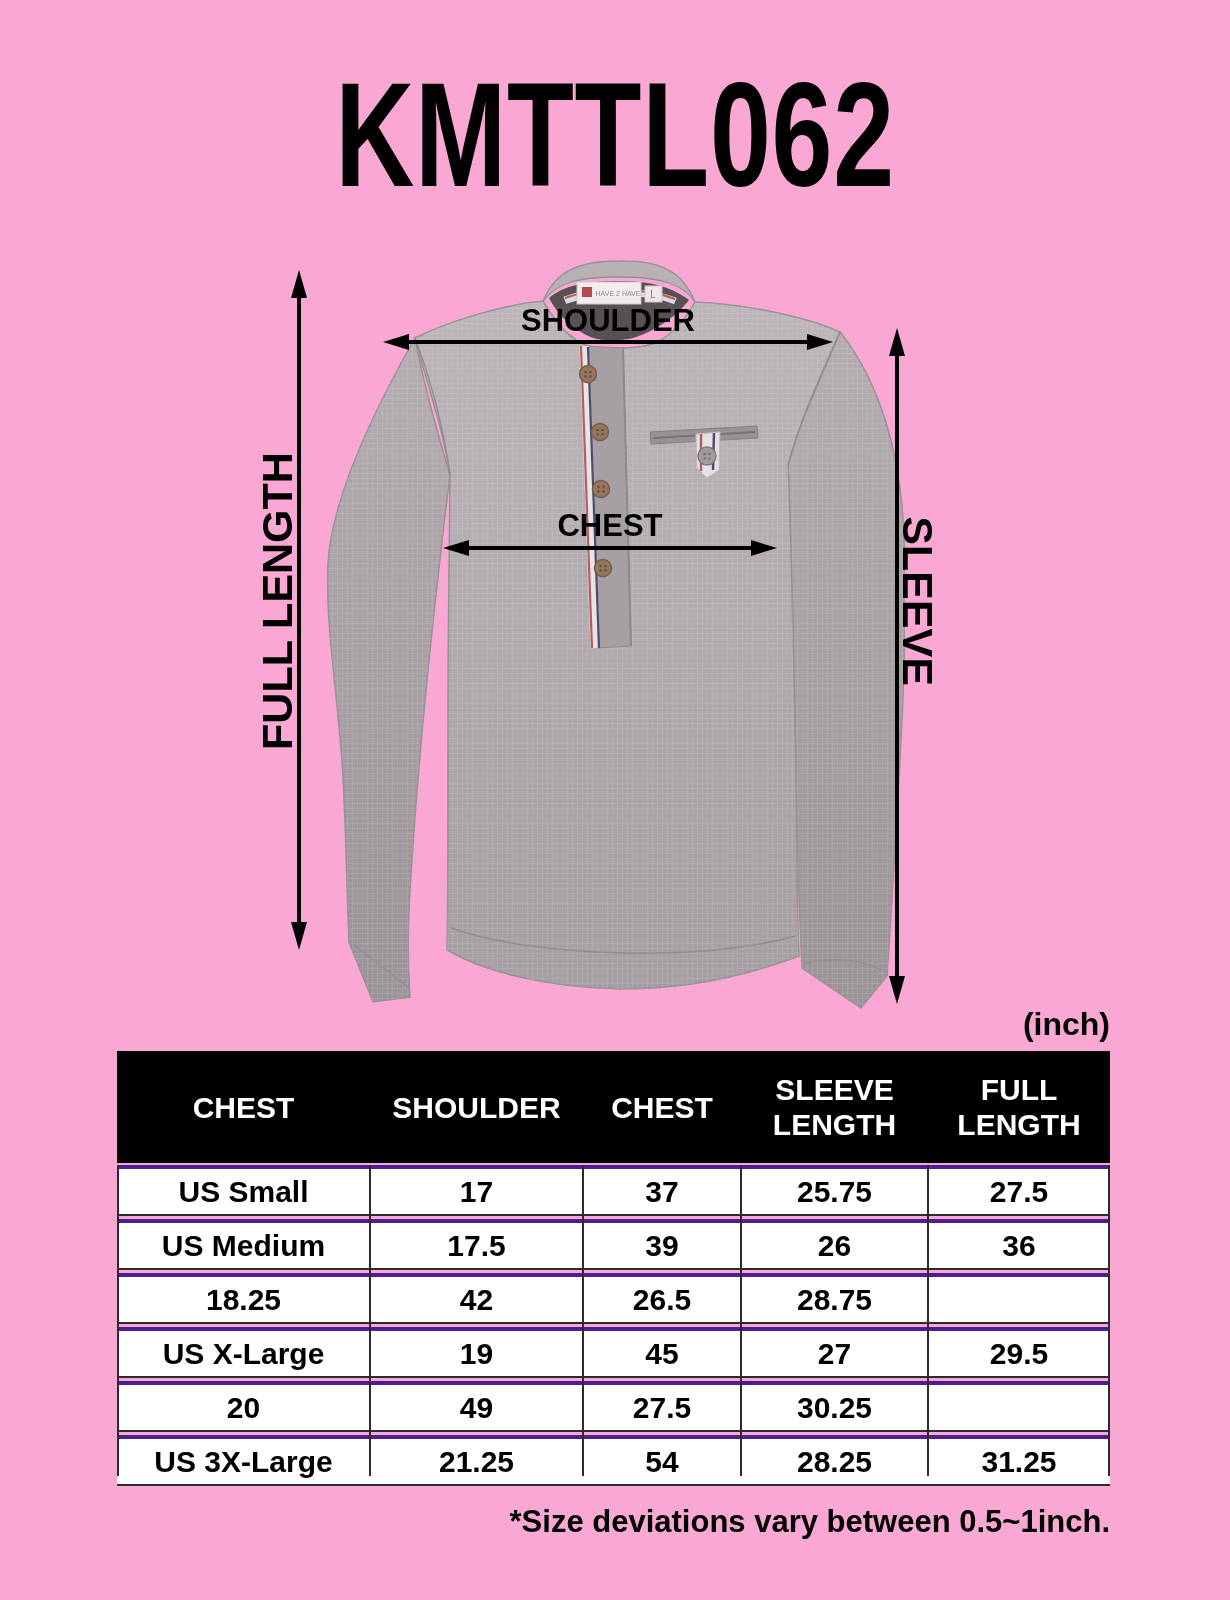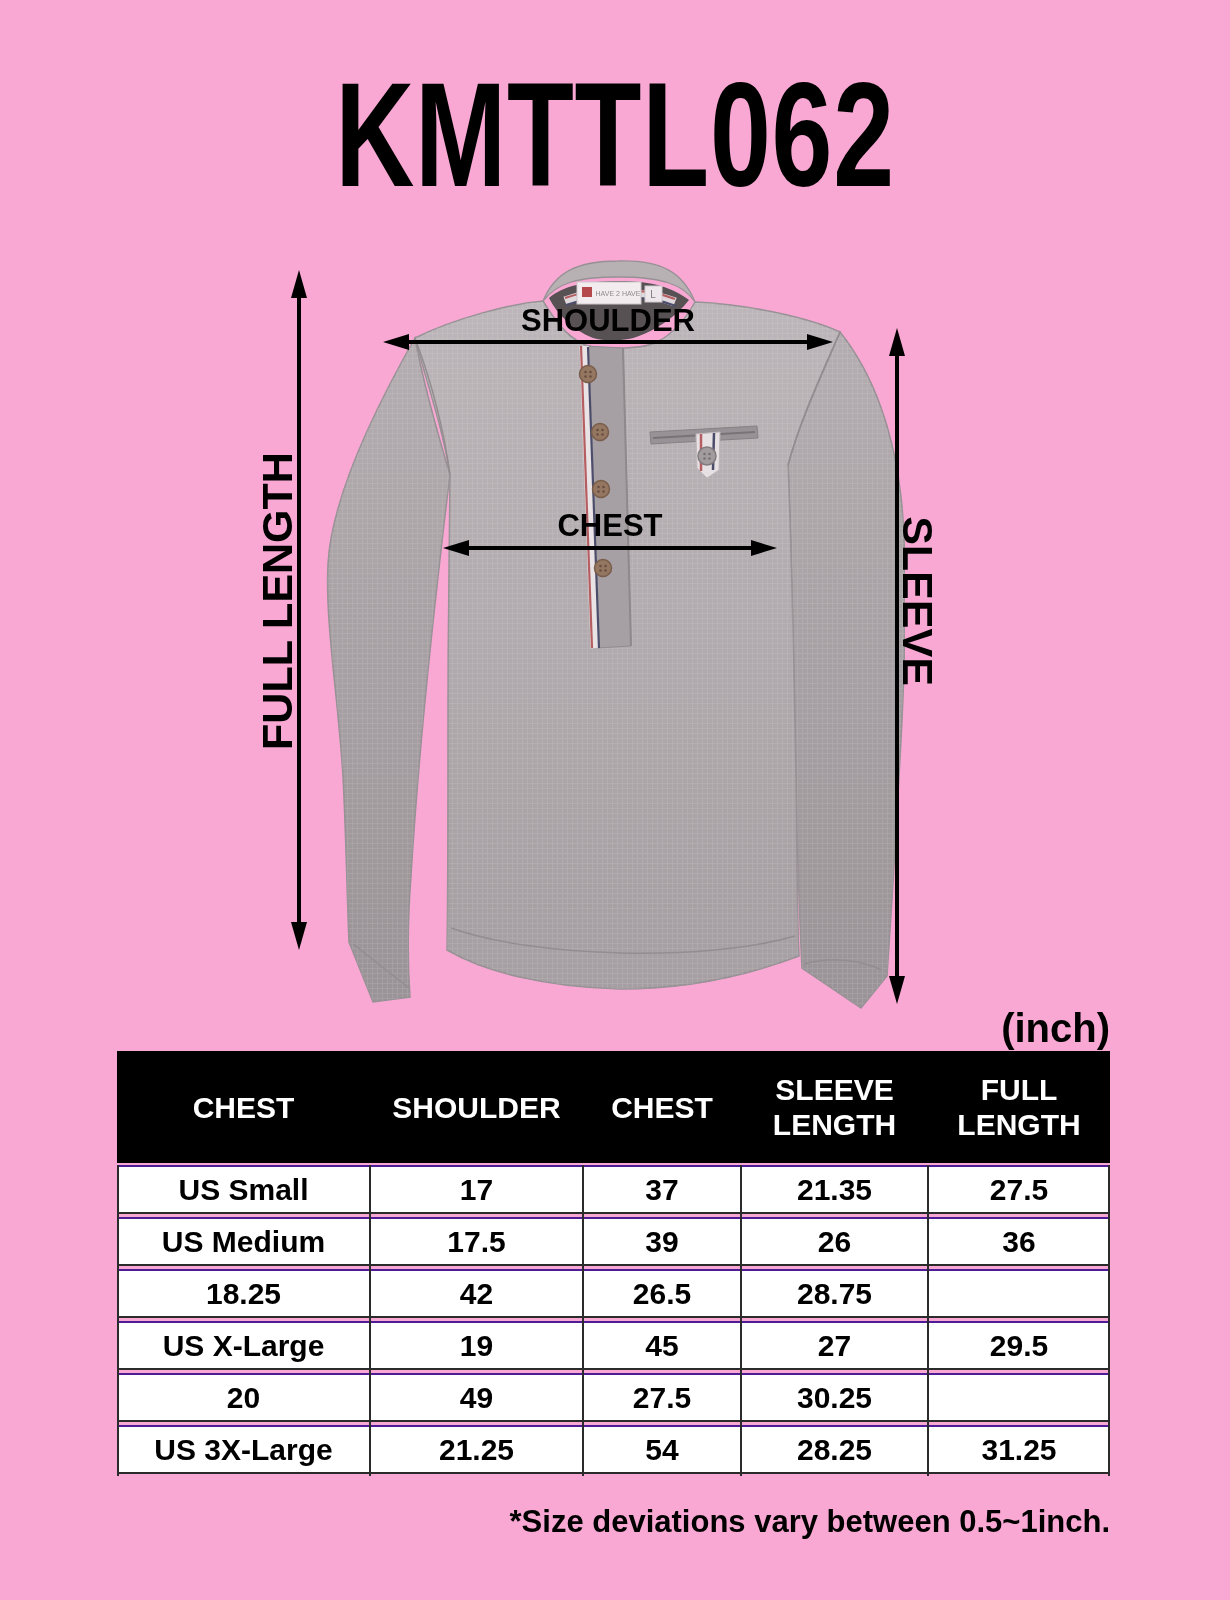--- a/index.html
+++ b/index.html
@@ -16,33 +16,33 @@
   .arrow{position:absolute;}
   .dim-label{position:absolute;font-weight:bold;color:#000;}
   .lbl-shoulder{left:383px;top:303px;width:450px;text-align:center;font-size:31px;}
   .lbl-chest{left:443px;top:508px;width:334px;text-align:center;font-size:31px;}
   .lbl-vert{white-space:nowrap;font-size:43px;}
   .lbl-full-length{left:277px;top:601px;transform:translate(-50%,-50%) rotate(-90deg);}
   .lbl-sleeve{left:917px;top:601px;transform:translate(-50%,-50%) rotate(90deg);}
 
   
   .unit-label{position:absolute;left:117px;top:1006px;width:993px;text-align:right;
-              font-size:40px;font-weight:bold;}
+              font-size:32px;font-weight:bold;}
   .footnote{position:absolute;left:117px;top:1504px;width:993px;text-align:right;
             font-size:31px;font-weight:bold;}
 
   
   .size-table{position:absolute;left:117px;top:1051px;width:993px;}
   .st-header{display:grid;grid-template-columns:253px 213px 158px 187px 182px;
              height:112px;background:#000;color:#fff;align-items:center;}
   .st-header .hcell{text-align:center;font-weight:bold;font-size:30px;line-height:35px;
                     padding:0 14px;}
   .st-body{position:relative;margin-top:2px;}
   .st-row{display:grid;grid-template-columns:253px 213px 158px 187px 182px;
-          height:45px;border-top:2px solid #4c1d95;border-bottom:2px solid #2b2b2b;
+          height:45px;border-top:4px solid #4c1d95;border-bottom:2px solid #2b2b2b;
           margin-bottom:3px;align-items:center;background:#fff;}
   .st-row:last-child{margin-bottom:0;}
   .st-row .cell{text-align:center;font-weight:bold;font-size:30px;}
   .st-vlines{position:absolute;left:0;top:0;height:311px;width:993px;pointer-events:none;}
   .st-vlines div{position:absolute;top:0;height:311px;width:2px;background:#2b2b2b;}
 </style>
 </head>
 <body>
 
 <div class="page">
@@ -200,21 +200,21 @@
       <div class="hcell">SHOULDER</div>
       <div class="hcell">CHEST</div>
       <div class="hcell">SLEEVE LENGTH</div>
       <div class="hcell">FULL LENGTH</div>
     </div>
     <div class="st-body">
       <div class="st-row">
         <div class="cell">US Small</div>
         <div class="cell">17</div>
         <div class="cell">37</div>
-        <div class="cell">21.35</div>
+        <div class="cell">25.75</div>
         <div class="cell">27.5</div>
       </div>
       <div class="st-row">
         <div class="cell">US Medium</div>
         <div class="cell">17.5</div>
         <div class="cell">39</div>
         <div class="cell">26</div>
         <div class="cell">36</div>
       </div>
       <div class="st-row">

